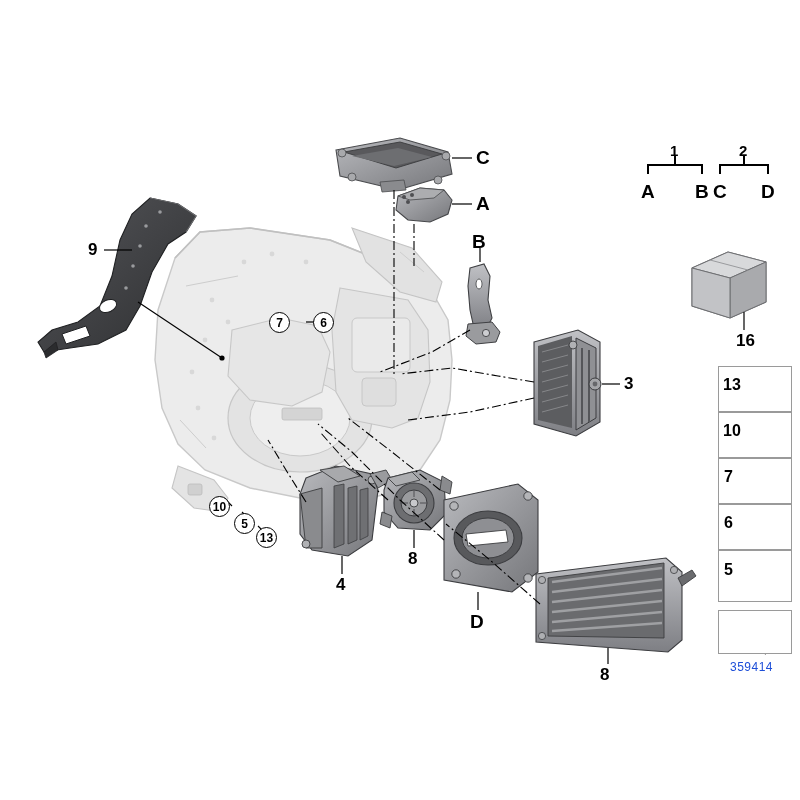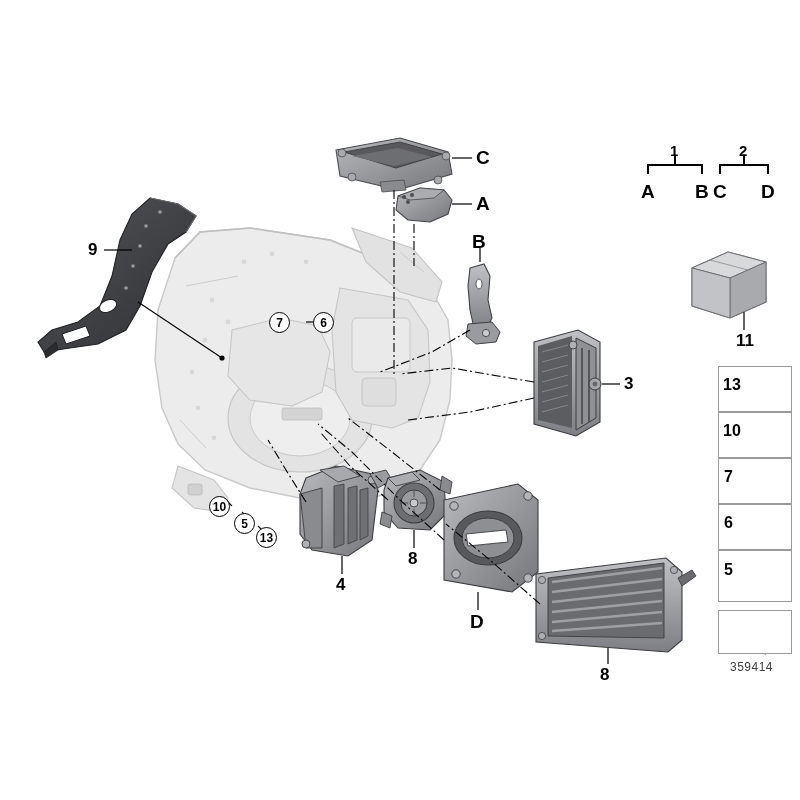--- a/index.html
+++ b/index.html
@@ -41,21 +41,21 @@
   .lbl-grp {
     font-size: 15px;
   }
   .lbl-legend {
     font-size: 16px;
   }
   .diagram-no {
     position: absolute;
     font-family: "Liberation Sans", sans-serif;
     font-size: 12px;
-    color: #404040;
+    color: #1d4ed8;
     letter-spacing: 0.5px;
   }
   .circ {
     position: absolute;
     width: 21px;
     height: 21px;
     border: 1.6px solid #000;
     border-radius: 50%;
     background: #ffffff;
     display: flex;
@@ -396,21 +396,21 @@
   <div class="lbl lbl-letter" style="left:476px; top:148px;">C</div>
   <div class="lbl lbl-letter" style="left:476px; top:194px;">A</div>
   <div class="lbl lbl-letter" style="left:472px; top:232px;">B</div>
   <div class="lbl lbl-letter" style="left:470px; top:612px;">D</div>
 
   <div class="lbl lbl-num" style="left:88px; top:241px;">9</div>
   <div class="lbl lbl-num" style="left:624px; top:375px;">3</div>
   <div class="lbl lbl-num" style="left:336px; top:576px;">4</div>
   <div class="lbl lbl-num" style="left:408px; top:550px;">8</div>
   <div class="lbl lbl-num" style="left:600px; top:666px;">8</div>
-  <div class="lbl lbl-num" style="left:736px; top:332px;">11</div>
+  <div class="lbl lbl-num" style="left:736px; top:332px;">16</div>
 
   <div class="circ" style="left:269px; top:312px;">7</div>
   <div class="circ" style="left:313px; top:312px;">6</div>
   <div class="circ" style="left:209px; top:496px;">10</div>
   <div class="circ" style="left:234px; top:513px;">5</div>
   <div class="circ" style="left:256px; top:527px;">13</div>
 
   <div class="lbl lbl-grp" style="left:670px; top:143px;">1</div>
   <div class="lbl lbl-grp" style="left:739px; top:143px;">2</div>
   <div class="lbl lbl-letter" style="left:641px; top:182px;">A</div>

